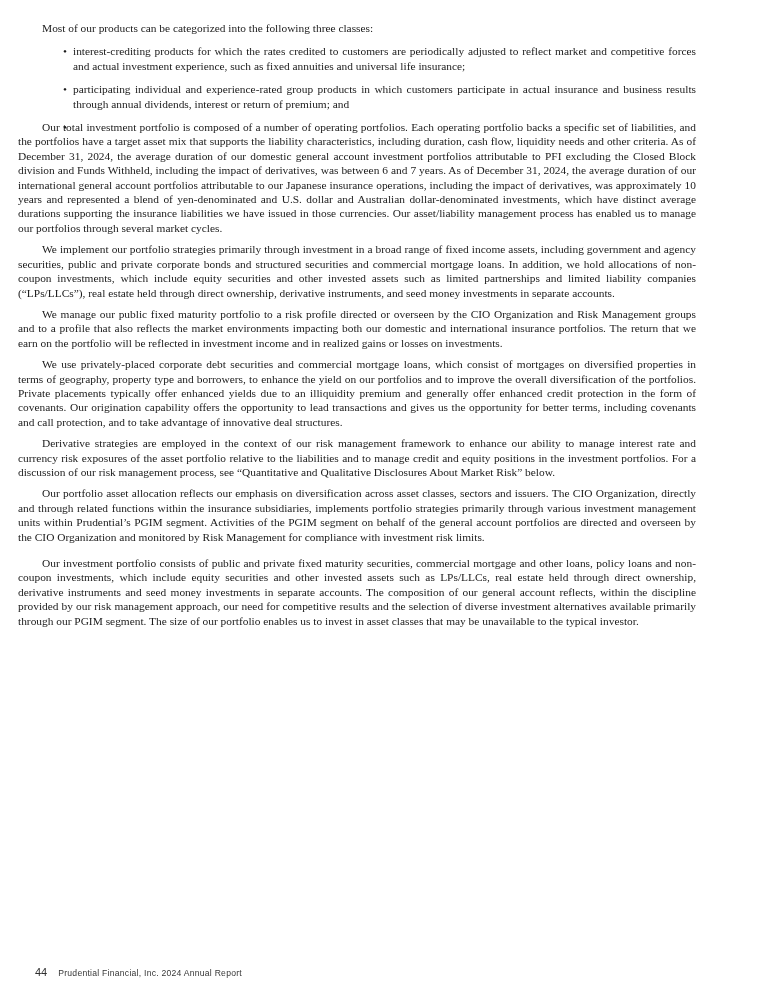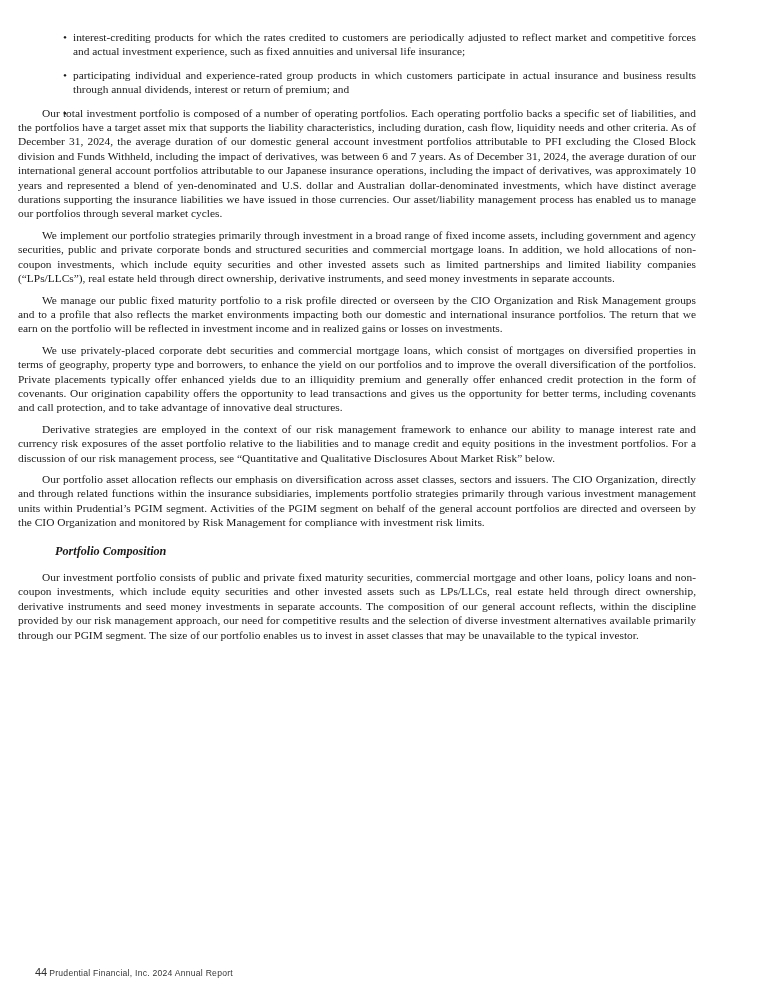--- a/index.html
+++ b/index.html
@@ -65,32 +65,33 @@
     font-family: "Liberation Sans", sans-serif;
     color: #2f2f2f;
     white-space: nowrap;
   }
   .footer .page-number {
     font-size: 11px;
     vertical-align: baseline;
   }
   .footer .report-title {
     font-size: 8.6px;
-    margin-left: 2px;
+    margin-left: 11px;
     letter-spacing: 0.25px;
     color: #363636;
     vertical-align: baseline;
   }
 </style>
 </head>
 <body>
 
 <div class="page">
   <div class="content">
 
+    <p class="para intro">Most of our products can be categorized into the following three classes:</p>
 
     <ul class="bullet-list">
       <li>
         <span class="marker">•</span>
         <span>interest-crediting products for which the rates credited to customers are periodically adjusted to reflect market and competitive forces and actual investment experience, such as fixed annuities and universal life insurance;</span>
       </li>
       <li>
         <span class="marker">•</span>
         <span>participating individual and experience-rated group products in which customers participate in actual insurance and business results through annual dividends, interest or return of premium; and</span>
       </li>
@@ -99,21 +100,20 @@
       </li>
     </ul>
 
     <p class="para">Our total investment portfolio is composed of a number of operating portfolios. Each operating portfolio backs a specific set of liabilities, and the portfolios have a target asset mix that supports the liability characteristics, including duration, cash flow, liquidity needs and other criteria. As of December 31, 2024, the average duration of our domestic general account investment portfolios attributable to PFI excluding the Closed Block division and Funds Withheld, including the impact of derivatives, was between 6 and 7 years. As of December 31, 2024, the average duration of our international general account portfolios attributable to our Japanese insurance operations, including the impact of derivatives, was approximately 10 years and represented a blend of yen-denominated and U.S. dollar and Australian dollar-denominated investments, which have distinct average durations supporting the insurance liabilities we have issued in those currencies. Our asset/liability management process has enabled us to manage our portfolios through several market cycles.</p>
     <p class="para">We implement our portfolio strategies primarily through investment in a broad range of fixed income assets, including government and agency securities, public and private corporate bonds and structured securities and commercial mortgage loans. In addition, we hold allocations of non-coupon investments, which include equity securities and other invested assets such as limited partnerships and limited liability companies (“LPs/LLCs”), real estate held through direct ownership, derivative instruments, and seed money investments in separate accounts.</p>
     <p class="para">We manage our public fixed maturity portfolio to a risk profile directed or overseen by the CIO Organization and Risk Management groups and to a profile that also reflects the market environments impacting both our domestic and international insurance portfolios. The return that we earn on the portfolio will be reflected in investment income and in realized gains or losses on investments.</p>
     <p class="para">We use privately-placed corporate debt securities and commercial mortgage loans, which consist of mortgages on diversified properties in terms of geography, property type and borrowers, to enhance the yield on our portfolios and to improve the overall diversification of the portfolios. Private placements typically offer enhanced yields due to an illiquidity premium and generally offer enhanced credit protection in the form of covenants. Our origination capability offers the opportunity to lead transactions and gives us the opportunity for better terms, including covenants and call protection, and to take advantage of innovative deal structures.</p>
     <p class="para">Derivative strategies are employed in the context of our risk management framework to enhance our ability to manage interest rate and currency risk exposures of the asset portfolio relative to the liabilities and to manage credit and equity positions in the investment portfolios. For a discussion of our risk management process, see “Quantitative and Qualitative Disclosures About Market Risk” below.</p>
     <p class="para">Our portfolio asset allocation reflects our emphasis on diversification across asset classes, sectors and issuers. The CIO Organization, directly and through related functions within the insurance subsidiaries, implements portfolio strategies primarily through various investment management units within Prudential’s PGIM segment. Activities of the PGIM segment on behalf of the general account portfolios are directed and overseen by the CIO Organization and monitored by Risk Management for compliance with investment risk limits.</p>
 
-    <h3 class="section-heading">Portfolio Composition</h3>
 
     <p class="para section-para">Our investment portfolio consists of public and private fixed maturity securities, commercial mortgage and other loans, policy loans and non-coupon investments, which include equity securities and other invested assets such as LPs/LLCs, real estate held through direct ownership, derivative instruments and seed money investments in separate accounts. The composition of our general account reflects, within the discipline provided by our risk management approach, our need for competitive results and the selection of diverse investment alternatives available primarily through our PGIM segment. The size of our portfolio enables us to invest in asset classes that may be unavailable to the typical investor.</p>
 
   </div>
 
   <div class="footer">
     <span class="page-number">44</span><span class="report-title">Prudential Financial, Inc. 2024 Annual Report</span>
   </div>
 </div>
 

